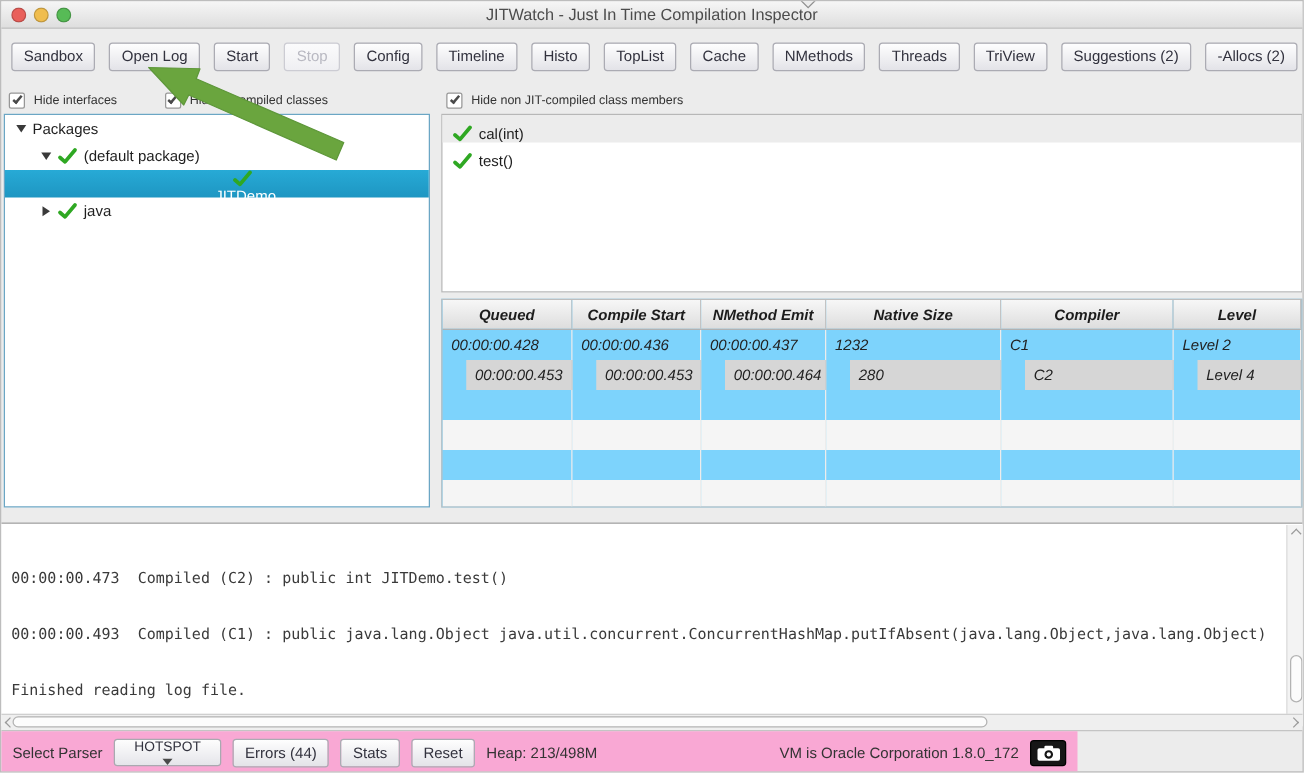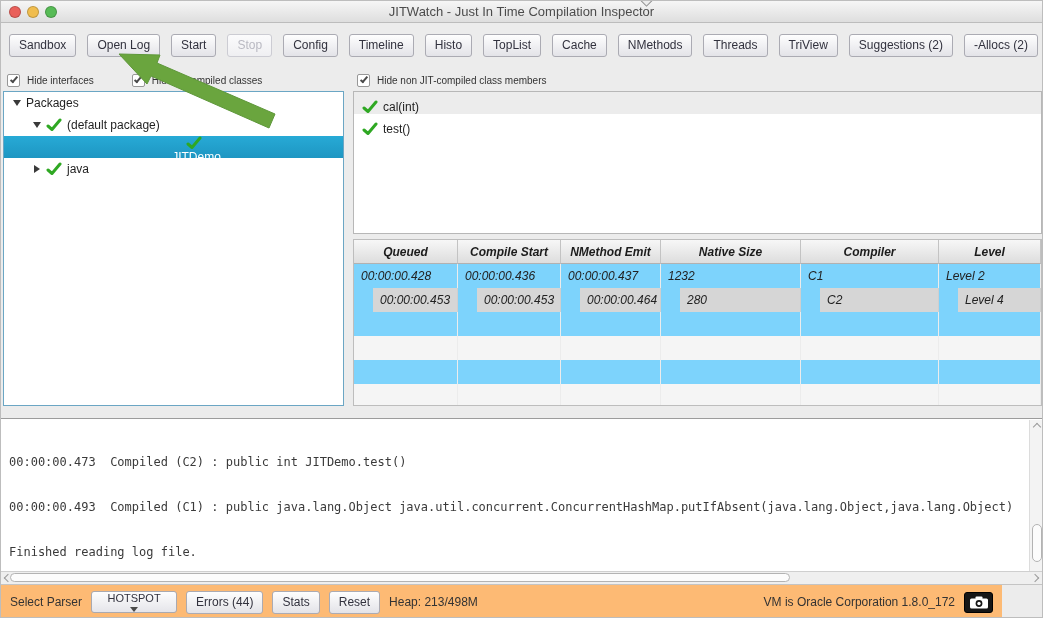--- a/index.html
+++ b/index.html
@@ -78,21 +78,21 @@
 
   
   .hscroll { position:absolute; left:0; top:570px; width:1043px; height:14px; background:#efefef;
     border-top:1px solid #cfcfcf; border-bottom:1px solid #c4c4c4; }
   .hsc-left { position:absolute; left:4px; top:3px; }
   .hsc-right { position:absolute; right:6px; top:3px; }
   .hthumb { position:absolute; left:9px; top:1px; width:780px; height:9px; background:#fcfcfc;
     border:1px solid #b3b3b3; border-radius:5px; }
 
   
-  .statusbar { position:absolute; left:0; top:584px; width:1001px; height:34px; background:#fdba74;
+  .statusbar { position:absolute; left:0; top:584px; width:861px; height:34px; background:#f9a8d4;
     display:flex; align-items:center; padding:0 9px; gap:9px; font-size:12px; color:#333; }
   .combo { display:flex; align-items:center; justify-content:space-between; width:86px; height:22px;
     border:1px solid #a9a9b0; border-radius:3px; background:linear-gradient(#fdfdfd,#e5e5ea);
     padding:0 16px; font-size:11px; color:#32323e;flex-direction:column; }
   .combo .arr { width:0; height:0; border-left:4px solid transparent; border-right:4px solid transparent; border-top:5px solid #4a4a4a; }
   .spacer { flex:1; }
   .cambtn { width:29px; height:21px; background:#161616; border:1px solid #000; border-radius:3px;
     display:flex; align-items:center; justify-content:center; }
 
   

